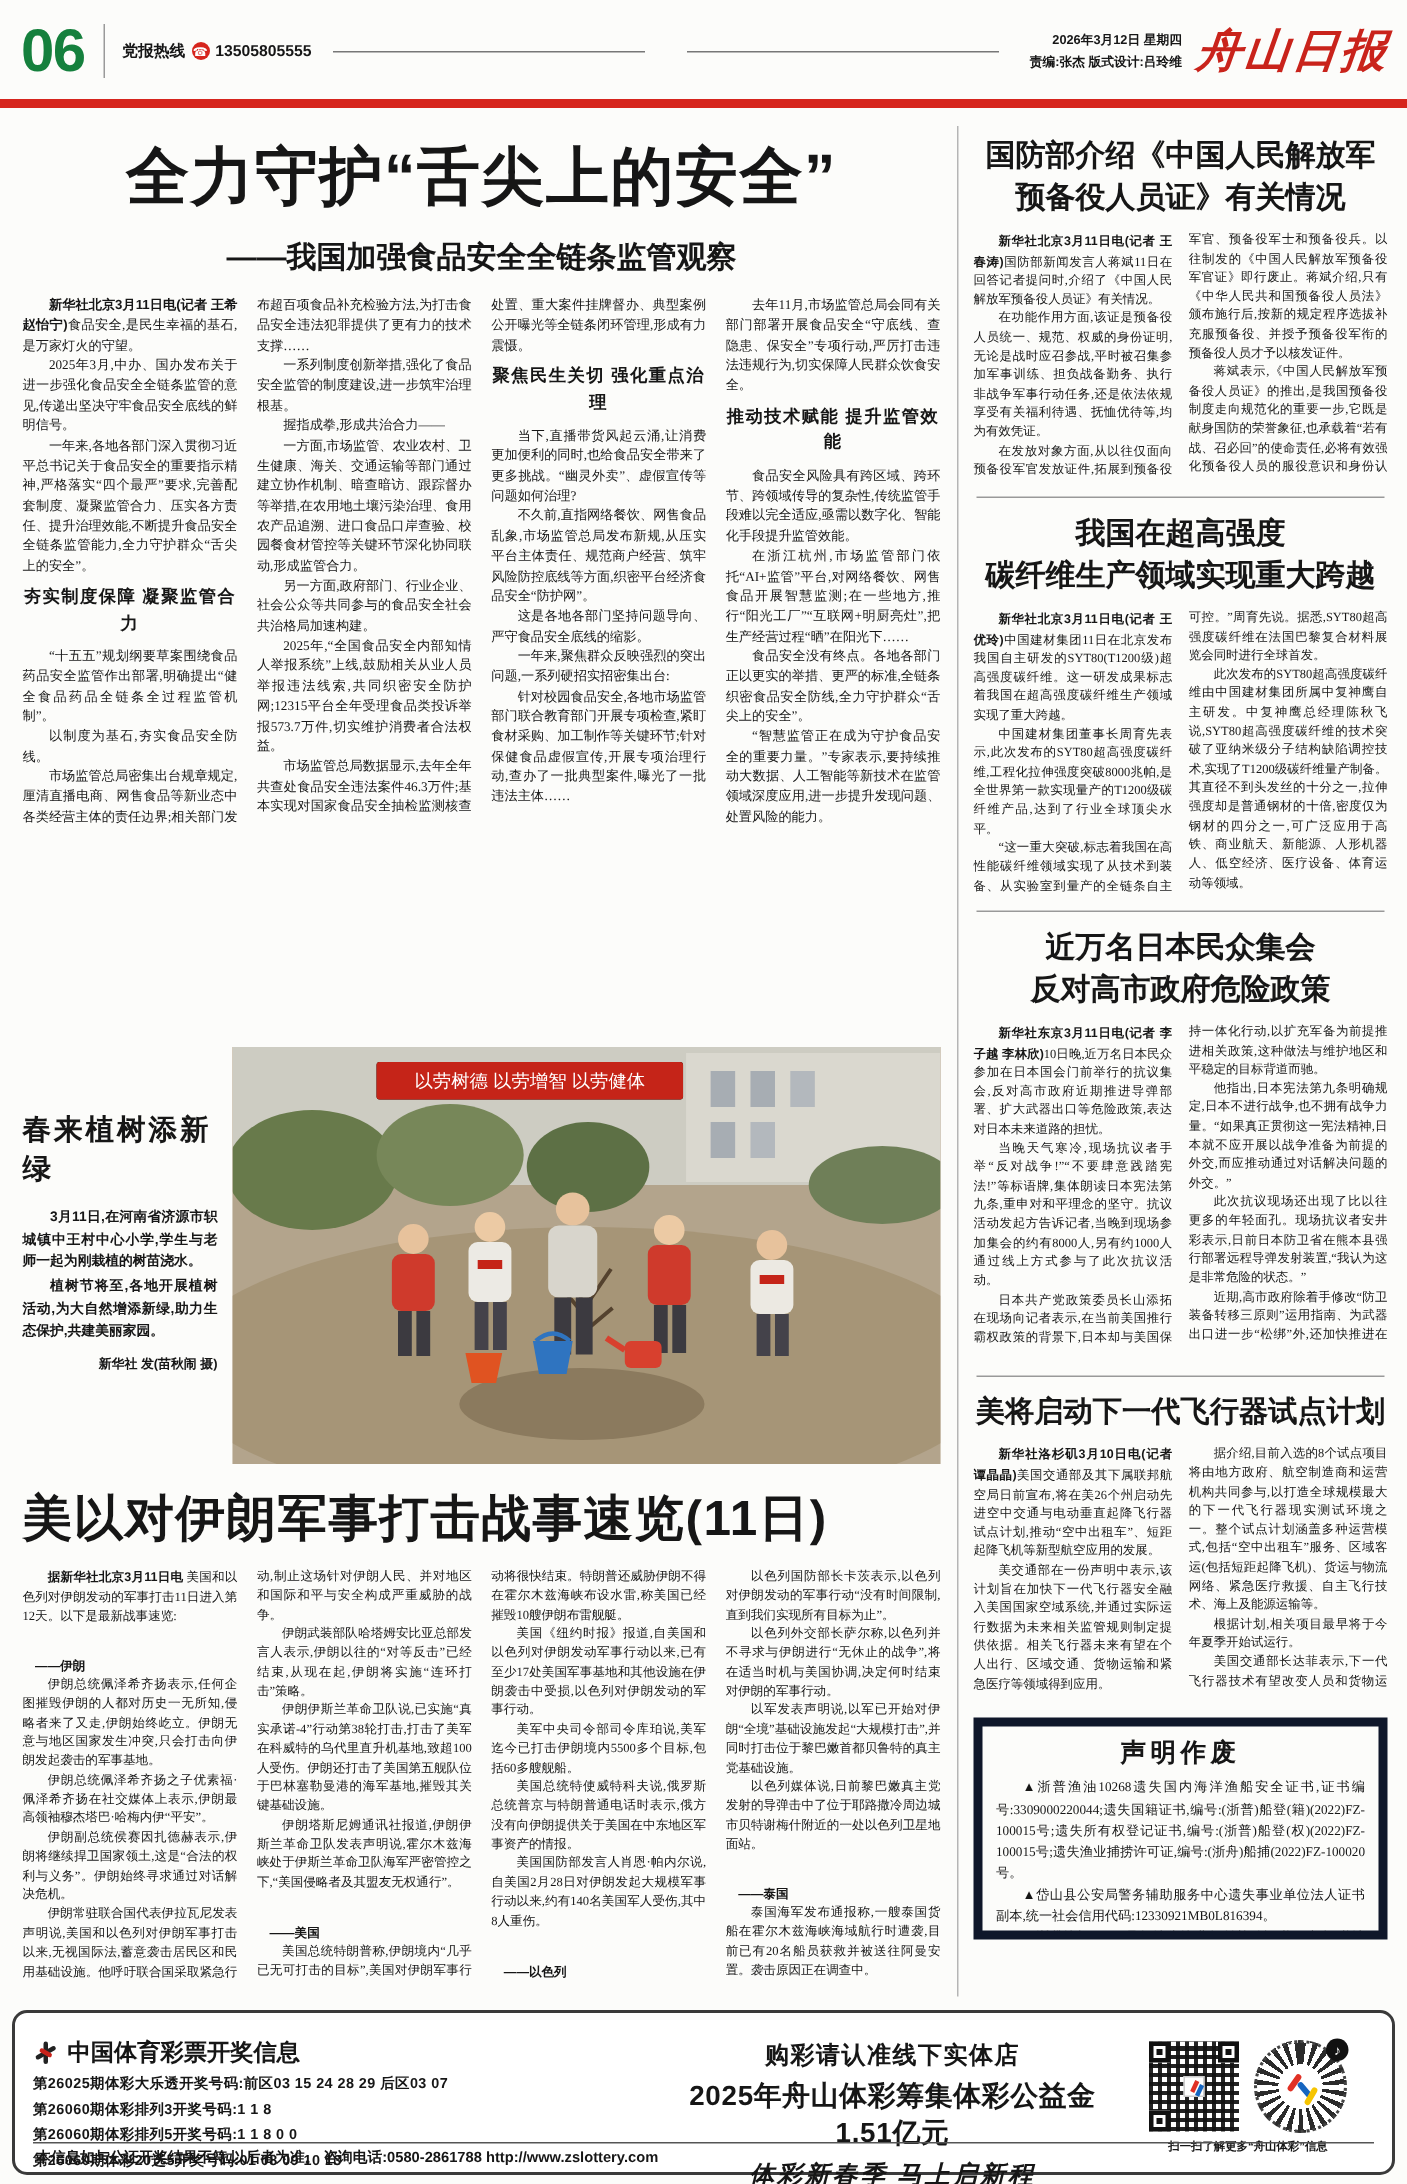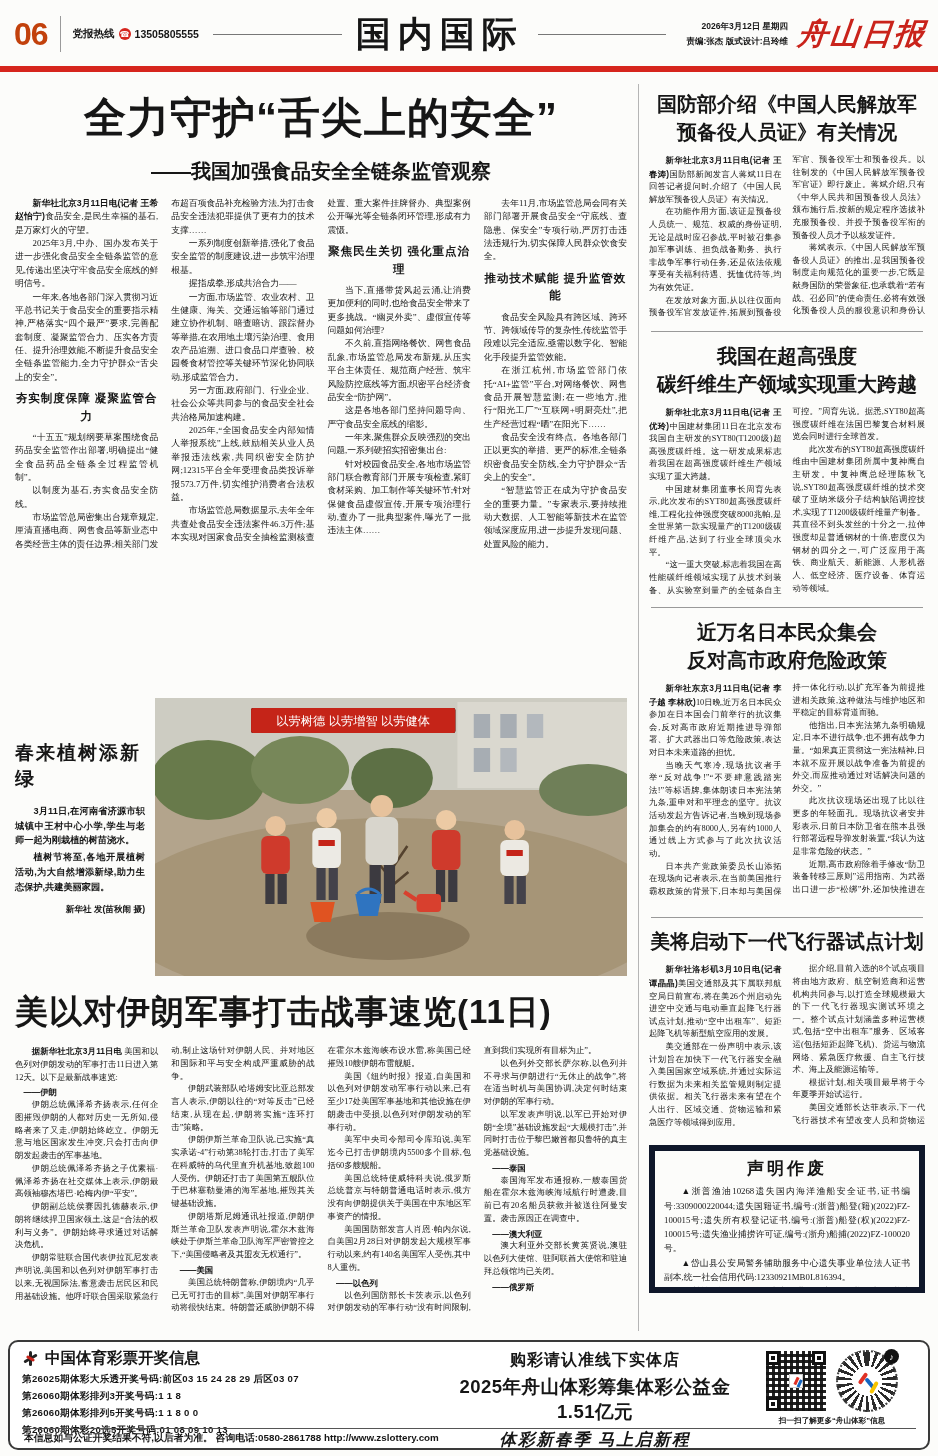--- a/index.html
+++ b/index.html
@@ -2,21 +2,21 @@
 <html><head>
 <meta charset="utf-8">
 <style>
 *{margin:0;padding:0;box-sizing:border-box;}
 html,body{background:#e9e9e9;}
 .page{width:938px;height:1456px;margin:0 auto;background:#fcfcfa;color:#161616;
   font-family:"Liberation Sans","DejaVu Sans",sans-serif;position:relative;overflow:hidden;}
 
 
 .hdr{height:62px;display:flex;align-items:center;padding:6px 12px 0 14px;}
-.pageno{font-size:32px;font-weight:900;color:#c2410c;line-height:1;letter-spacing:-1px;}
+.pageno{font-size:40px;font-weight:900;color:#15803d;line-height:1;letter-spacing:-1px;}
 .pipe{width:1px;height:36px;background:#9a9a9a;margin:0 12px;}
 .hotline{display:flex;align-items:center;gap:4px;font-size:10.5px;font-weight:700;white-space:nowrap;}
 .phoneico{width:12px;height:12px;border-radius:50%;background:#d6251d;color:#fff;font-size:8px;
   display:inline-flex;align-items:center;justify-content:center;}
 .hline{flex:1;border-top:1px solid #777;margin:0 14px;}
 .sectitle{font-size:35px;font-weight:900;letter-spacing:7px;white-space:nowrap;}
 .hdr-right{display:flex;align-items:center;gap:10px;margin-left:6px;}
 .hdr-meta{text-align:right;font-size:8.5px;font-weight:700;line-height:1.8;white-space:nowrap;}
 .masthead{font-family:"Liberation Serif","DejaVu Serif",serif;font-style:italic;font-weight:900;
   color:#c9231b;font-size:30px;letter-spacing:2px;white-space:nowrap;transform:skewX(-6deg);}
@@ -29,21 +29,21 @@
 .rightcol{flex:1;min-width:0;}
 
 
 .m-hl{font-size:42px;font-weight:900;text-align:center;letter-spacing:1px;margin-top:10px;}
 .m-sub{font-size:20px;font-weight:700;text-align:center;margin:12px 0 12px;}
 .bodycols{font-family:"Liberation Serif","DejaVu Serif",serif;font-size:8.8px;line-height:1.52;
   text-align:justify;overflow:hidden;}
 .bodycols p{text-indent:2em;}
 .bodycols p.sub{font-family:"Liberation Sans","DejaVu Sans",sans-serif;font-weight:900;font-size:11.5px;
   text-indent:0;text-align:center;margin:6px 0;letter-spacing:1px;}
-.bodycols p.tag{font-family:"Liberation Sans","DejaVu Sans",sans-serif;font-weight:900;text-indent:1em;margin-top:2px;}
+.bodycols p.tag{font-family:"Liberation Sans","DejaVu Sans",sans-serif;font-weight:900;text-indent:1em;margin-top:20px;}
 .bodycols strong{font-family:"Liberation Sans","DejaVu Sans",sans-serif;font-weight:700;}
 .m-body{column-count:4;column-gap:13px;height:492px;}
 
 
 .photoblk{display:flex;margin-top:9px;height:278px;}
 .photocap{width:140px;padding-right:10px;}
 .photocap h3{font-size:19px;font-weight:900;letter-spacing:2px;margin:42px 0 12px;}
 .photocap p{font-size:9.2px;font-weight:700;line-height:1.6;text-align:justify;text-indent:2em;margin-bottom:2px;}
 .credit{font-size:8.6px;font-weight:700;text-align:right;margin-top:10px;}
 .photo{flex:1;position:relative;background:#b3a48c;overflow:hidden;}
@@ -62,21 +62,21 @@
 
 
 .notice{border:6px solid #0f172a;margin-top:12px;padding:6px 9px 16px;height:148px;overflow:hidden;}
 .notice h3{text-align:center;font-size:17px;font-weight:900;letter-spacing:3px;margin-bottom:4px;}
 .notice .li{font-family:"Liberation Serif","DejaVu Serif",serif;font-size:8.8px;line-height:1.62;
   text-align:justify;text-indent:2em;}
 
 
 .lotto{position:absolute;left:8px;right:8px;bottom:6px;height:110px;border:2px solid #3a3a3a;
   border-radius:10px;padding:6px 12px 3px;display:flex;flex-direction:column;background:#fff;}
-.lotto-top{flex:1;display:flex;min-height:0;}
+.lotto-top{flex:1;display:flex;min-height:0;margin-top:10px;}
 .lotto-left{width:420px;}
 .lotto-title{display:flex;align-items:center;gap:6px;font-size:15.5px;font-weight:900;}
 .lotto-lines .li{font-size:9.6px;font-weight:700;margin-top:4px;letter-spacing:.3px;}
 .lotto-right{flex:1;display:flex;align-items:flex-start;}
 .promo{flex:1;text-align:center;padding-top:2px;}
 .promo-l1{font-size:16px;font-weight:800;letter-spacing:1px;}
 .promo-l2{font-size:18.5px;font-weight:800;margin-top:3px;letter-spacing:.5px;}
 .promo-slogan{font-family:"Liberation Serif","DejaVu Serif",serif;font-style:italic;font-weight:900;
   font-size:16.5px;margin-top:5px;letter-spacing:2px;}
 .qrzone{width:168px;display:flex;flex-direction:column;align-items:center;padding-top:2px;}
@@ -115,21 +115,20 @@
 
   <div class="hdr">
     <div class="pageno">06</div>
     <div class="pipe"></div>
     <div class="hotline">
       <span>党报热线</span>
       <span class="phoneico">☎</span>
       <span>13505805555</span>
     </div>
     <div class="hline"></div>
-    <div class="sectitle">国内国际</div>
     <div class="hline"></div>
     <div class="hdr-right">
       <div class="hdr-meta">
         <div>2026年3月12日  星期四</div>
         <div>责编:张杰  版式设计:吕玲维</div>
       </div>
       <div class="masthead">舟山日报</div>
     </div>
   </div>
   <div class="redband"></div>
@@ -260,20 +259,21 @@
             <p class="tag">——美国</p>
             <p>美国总统特朗普称,伊朗境内“几乎已无可打击的目标”,美国对伊朗军事行动将很快结束。特朗普还威胁伊朗不得在霍尔木兹海峡布设水雷,称美国已经摧毁10艘伊朗布雷舰艇。</p>
             <p>美国《纽约时报》报道,自美国和以色列对伊朗发动军事行动以来,已有至少17处美国军事基地和其他设施在伊朗袭击中受损,以色列对伊朗发动的军事行动。</p>
             <p>美军中央司令部司令库珀说,美军迄今已打击伊朗境内5500多个目标,包括60多艘舰船。</p>
             <p>美国总统特使威特科夫说,俄罗斯总统普京与特朗普通电话时表示,俄方没有向伊朗提供关于美国在中东地区军事资产的情报。</p>
             <p>美国国防部发言人肖恩·帕内尔说,自美国2月28日对伊朗发起大规模军事行动以来,约有140名美国军人受伤,其中8人重伤。</p>
             <p class="tag">——以色列</p>
             <p>以色列国防部长卡茨表示,以色列对伊朗发动的军事行动“没有时间限制,直到我们实现所有目标为止”。</p>
             <p>以色列外交部长萨尔称,以色列并不寻求与伊朗进行“无休止的战争”,将在适当时机与美国协调,决定何时结束对伊朗的军事行动。</p>
             <p>以军发表声明说,以军已开始对伊朗“全境”基础设施发起“大规模打击”,并同时打击位于黎巴嫩首都贝鲁特的真主党基础设施。</p>
+            <p>以色列媒体说,日前黎巴嫩真主党发射的导弹击中了位于耶路撒冷周边城市贝特谢梅什附近的一处以色列卫星地面站。</p>
             <p class="tag">——泰国</p>
             <p>泰国海军发布通报称,一艘泰国货船在霍尔木兹海峡海域航行时遭袭,目前已有20名船员获救并被送往阿曼安置。袭击原因正在调查中。</p>
             <p class="tag">——澳大利亚</p>
             <p>澳大利亚外交部长黄英贤说,澳驻以色列大使馆、驻阿联酋大使馆和驻迪拜总领馆均已关闭。</p>
             <p class="tag">——俄罗斯</p>
           </div>
       </article>
     </div>
 
     <div class="vdiv"></div>

